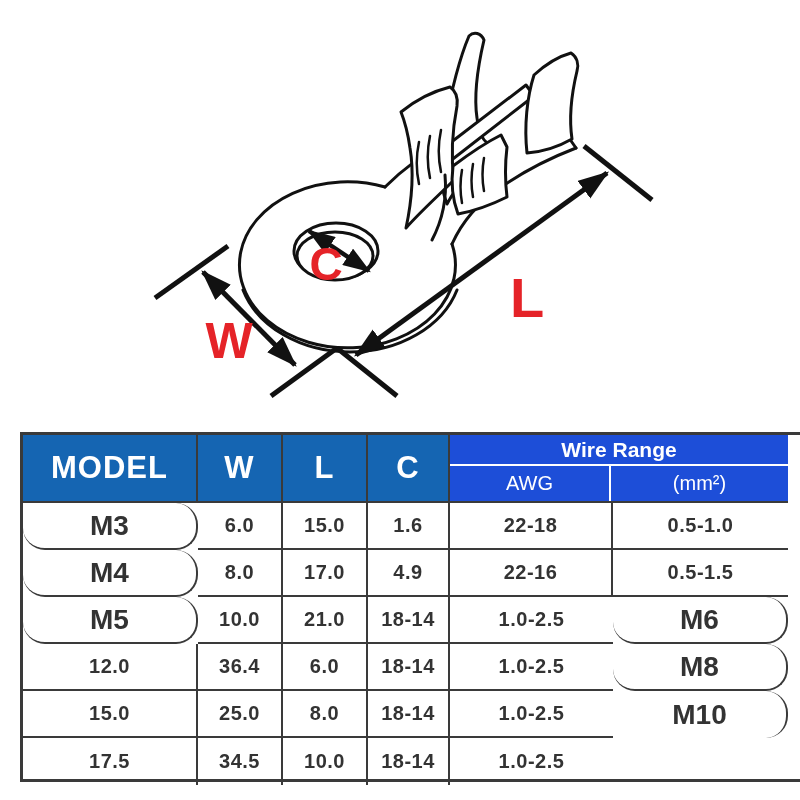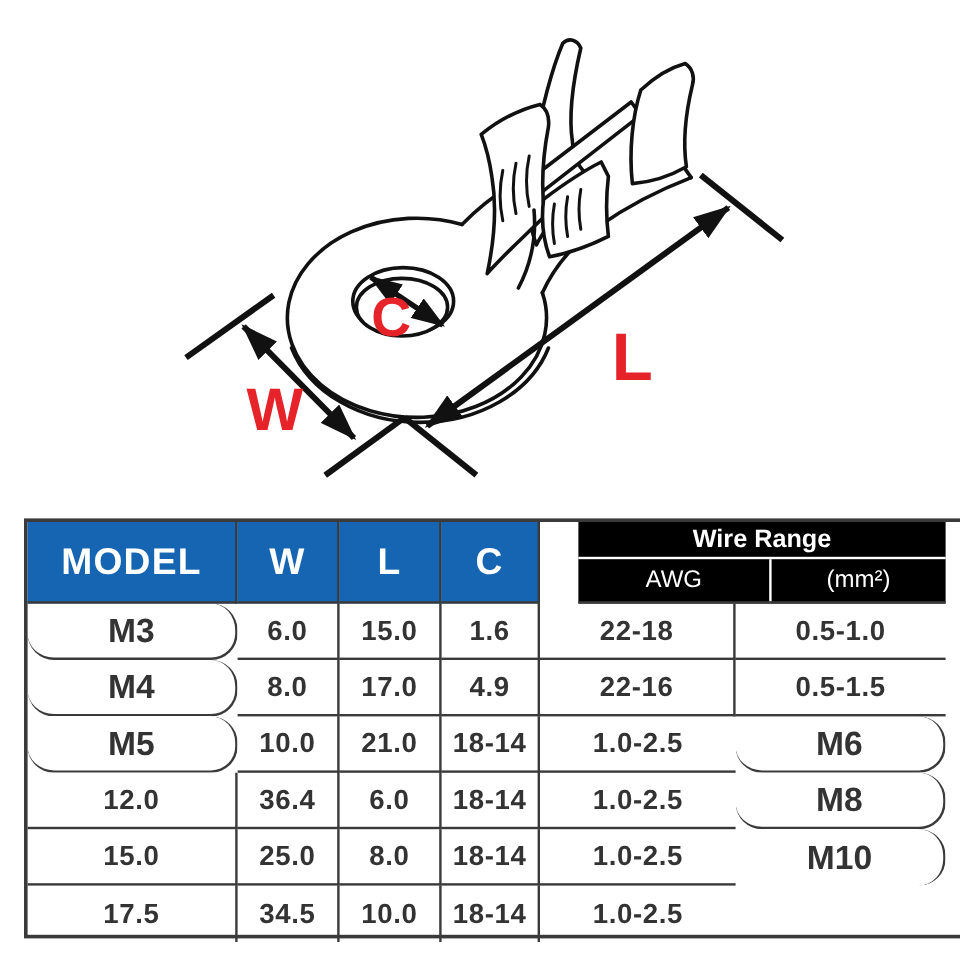--- a/index.html
+++ b/index.html
@@ -26,35 +26,35 @@
     font-weight:bold;color:#333333;
   }
   .cell.last-col{border-right:none;}
   .cell.last-row{border-bottom:none;}
   .head{background:#1565b2;color:#ffffff;}
   .head-main{font-size:31px;letter-spacing:1px;}
   .wire-block{
     grid-column:5 / 7;
     display:flex;flex-direction:column;
     border-bottom:2px solid #3a3a3a;
-    box-sizing:border-box;background:#000000;color:#ffffff;margin-left:32px;
+    box-sizing:border-box;background:#1d4ed8;color:#ffffff;
   }
   .wire-title{
     flex:0 0 31px;display:flex;align-items:center;justify-content:center;
     font-weight:bold;font-size:21px;border-bottom:2px solid #ffffff;box-sizing:border-box;
   }
   .wire-sub{flex:1;display:flex;}
   .wire-sub-cell{
     display:flex;align-items:center;justify-content:center;
     font-weight:normal;font-size:20px;box-sizing:border-box;
   }
   .wire-sub-cell.awg{flex:0 0 161px;border-right:2px solid #ffffff;}
   .wire-sub-cell.mm2{flex:1;}
   .model-cell{font-size:28px;border-radius:22px;}
-  .num-cell{font-size:23px;letter-spacing:0.5px;}
+  .num-cell{font-size:20px;letter-spacing:0.5px;}
 </style>
 </head>
 <body>
 
 <div class="diagram-wrap">
   <svg width="800" height="432" viewBox="0 0 800 432">
     <defs>
       <marker id="arr" viewBox="0 0 10 7" refX="9.2" refY="3.5" markerWidth="6.2" markerHeight="4.4" orient="auto-start-reverse" markerUnits="strokeWidth">
         <path d="M0,0 L10,3.5 L0,7 Z" fill="#111111"></path>
       </marker>

